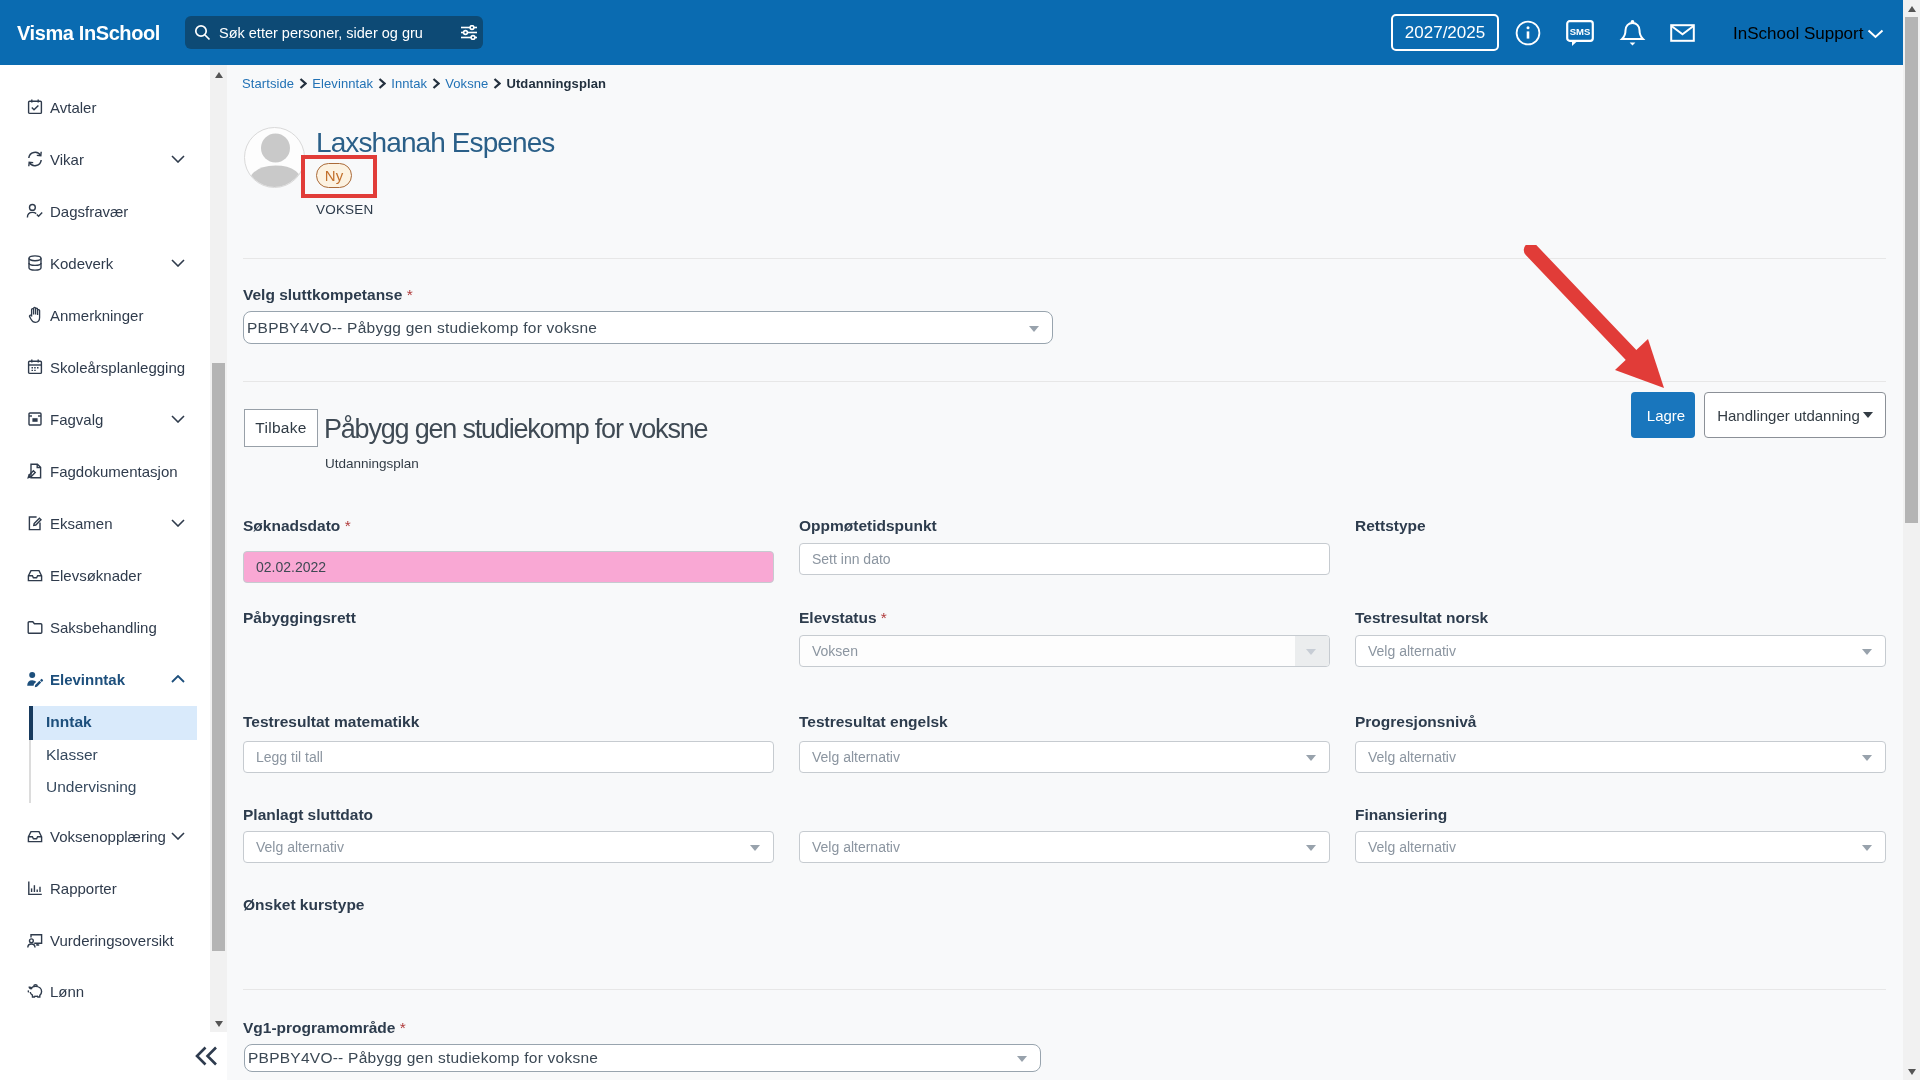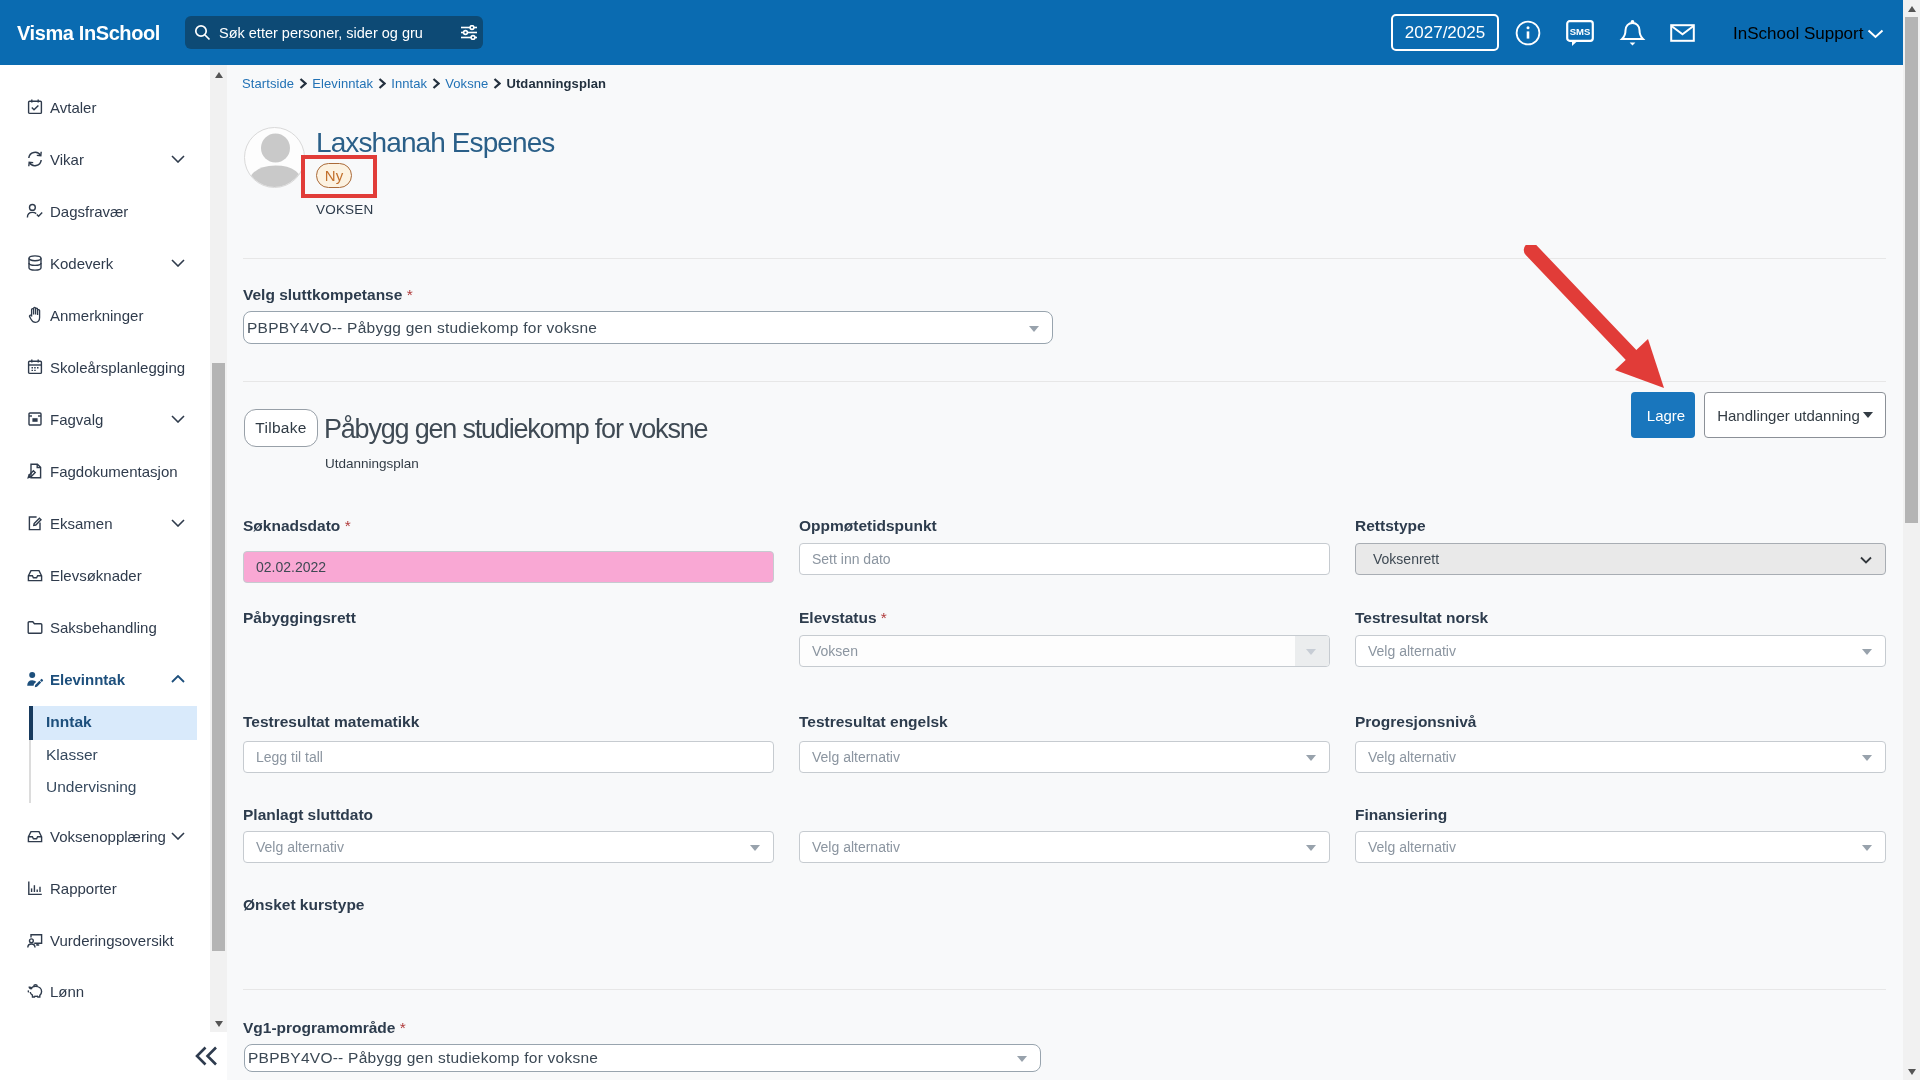--- a/index.html
+++ b/index.html
@@ -50,21 +50,21 @@
   .flabel { position:absolute; font-size:15.5px; font-weight:700; color:#2d3c4d; white-space:nowrap; }
   .flabel .req { color:#b03a3a; font-weight:400; }
   .inp { position:absolute; height:32px; background:#fff; border:1px solid #c6cbd0; border-radius:4px; font-size:14px; color:#3e4953; display:flex; align-items:center; padding-left:12px; }
   .inp.ph { color:#8b95a0; }
   .inp.dis { background:#f9a8d4;margin-top:8px; }
   .caret { position:absolute; right:13px; top:13px; width:0; height:0; border-left:5px solid transparent; border-right:5px solid transparent; border-top:6px solid #98a2ac; }
   .bigsel { position:absolute; background:#fff; border:1.4px solid #98a4ae; border-radius:8px; font-size:15.5px; letter-spacing:0.25px; color:#3b4854; display:flex; align-items:center; padding-left:3px; }
 
   #lagre { position:absolute; left:1404px; top:327px; width:64px; height:46px; background:#1976bd; border-radius:4px; color:#fff; font-size:15px; display:flex; align-items:center; justify-content:center;padding-left:6px; }
   #handlinger { position:absolute; left:1477px; top:327px; width:182px; height:46px; background:#fff; border:1px solid #8b9097; border-radius:4px; color:#333c44; font-size:15px; display:flex; align-items:center; justify-content:center; }
-  #tilbake { position:absolute; left:17px; top:344px; width:74px; height:38px; background:#fff; border:1px solid #98a0a8; border-radius:12px; color:#2f3a44; font-size:15.5px; letter-spacing:0.3px; display:flex; align-items:center; justify-content:center; }
+  #tilbake { position:absolute; left:17px; top:344px; width:74px; height:38px; background:#fff; border:1px solid #98a0a8; border-radius:0; color:#2f3a44; font-size:15.5px; letter-spacing:0.3px; display:flex; align-items:center; justify-content:center; }
   #heading { position:absolute; left:97px; top:348.5px; font-size:27px; line-height:31px; font-weight:300; letter-spacing:-1.2px; color:#3f4a54; }
   #subheading { position:absolute; left:98px; top:391px; font-size:13.5px; color:#323c46; }
 </style>
 </head>
 <body>
 
 <div id="topbar">
   <div id="logo">Visma InSchool</div>
   <div id="searchbox">
     <svg style="margin-left:9px;" width="17" height="17" viewBox="0 0 17 17" fill="none" stroke="#ffffff" stroke-width="1.7">
@@ -319,23 +319,20 @@
   <div id="heading">Påbygg gen studiekomp for voksne</div>
   <div id="subheading">Utdanningsplan</div>
   <div class="flabel" style="left:16px; top:220.5px;">Velg sluttkompetanse <span class="req">*</span></div>
   <div class="bigsel" style="left:16px; top:246px; width:810px; height:33px;">PBPBY4VO-- Påbygg gen studiekomp for voksne<div class="caret" style="top:14px;"></div></div>
 
   <div class="flabel" style="left:16px; top:452px;">Søknadsdato <span class="req">*</span></div>
   <div class="inp dis" style="left:16px; top:478px; width:531px;">02.02.2022</div>
   <div class="flabel" style="left:572px; top:452px;">Oppmøtetidspunkt</div>
   <div class="inp ph" style="left:572px; top:478px; width:531px;">Sett inn dato</div>
   <div class="flabel" style="left:1128px; top:452px;">Rettstype</div>
-  <div class="inp" style="left:1128px; top:478px; width:531px; background:#e9e9e9; border-color:#a8adb3; padding-left:17px;">Voksenrett<svg style="position:absolute; right:12px; top:10px;" width="14" height="12" viewBox="0 0 14 12">
-        <path d="M2 3.5 L7 8.5 L12 3.5" fill="none" stroke="#32373c" stroke-width="1.8"></path>
-      </svg></div>
 
   <div class="flabel" style="left:16px; top:544px;">Påbyggingsrett</div>
   <div class="flabel" style="left:572px; top:544px;">Elevstatus <span class="req">*</span></div>
   <div class="inp ph" style="left:572px; top:570px; width:531px; background:#fdfdfd;">Voksen<div style="position:absolute; right:0; top:0; width:34px; height:30px; background:#ebedee; border-radius:0 3px 3px 0;"></div><div class="caret" style="border-top-color:#c7cdd5;"></div></div>
   <div class="flabel" style="left:1128px; top:544px;">Testresultat norsk</div>
   <div class="inp ph" style="left:1128px; top:570px; width:531px;">Velg alternativ<div class="caret"></div></div>
 
   <div class="flabel" style="left:16px; top:648px;">Testresultat matematikk</div>
   <div class="inp ph" style="left:16px; top:676px; width:531px;">Legg til tall</div>
   <div class="flabel" style="left:572px; top:648px;">Testresultat engelsk</div>

